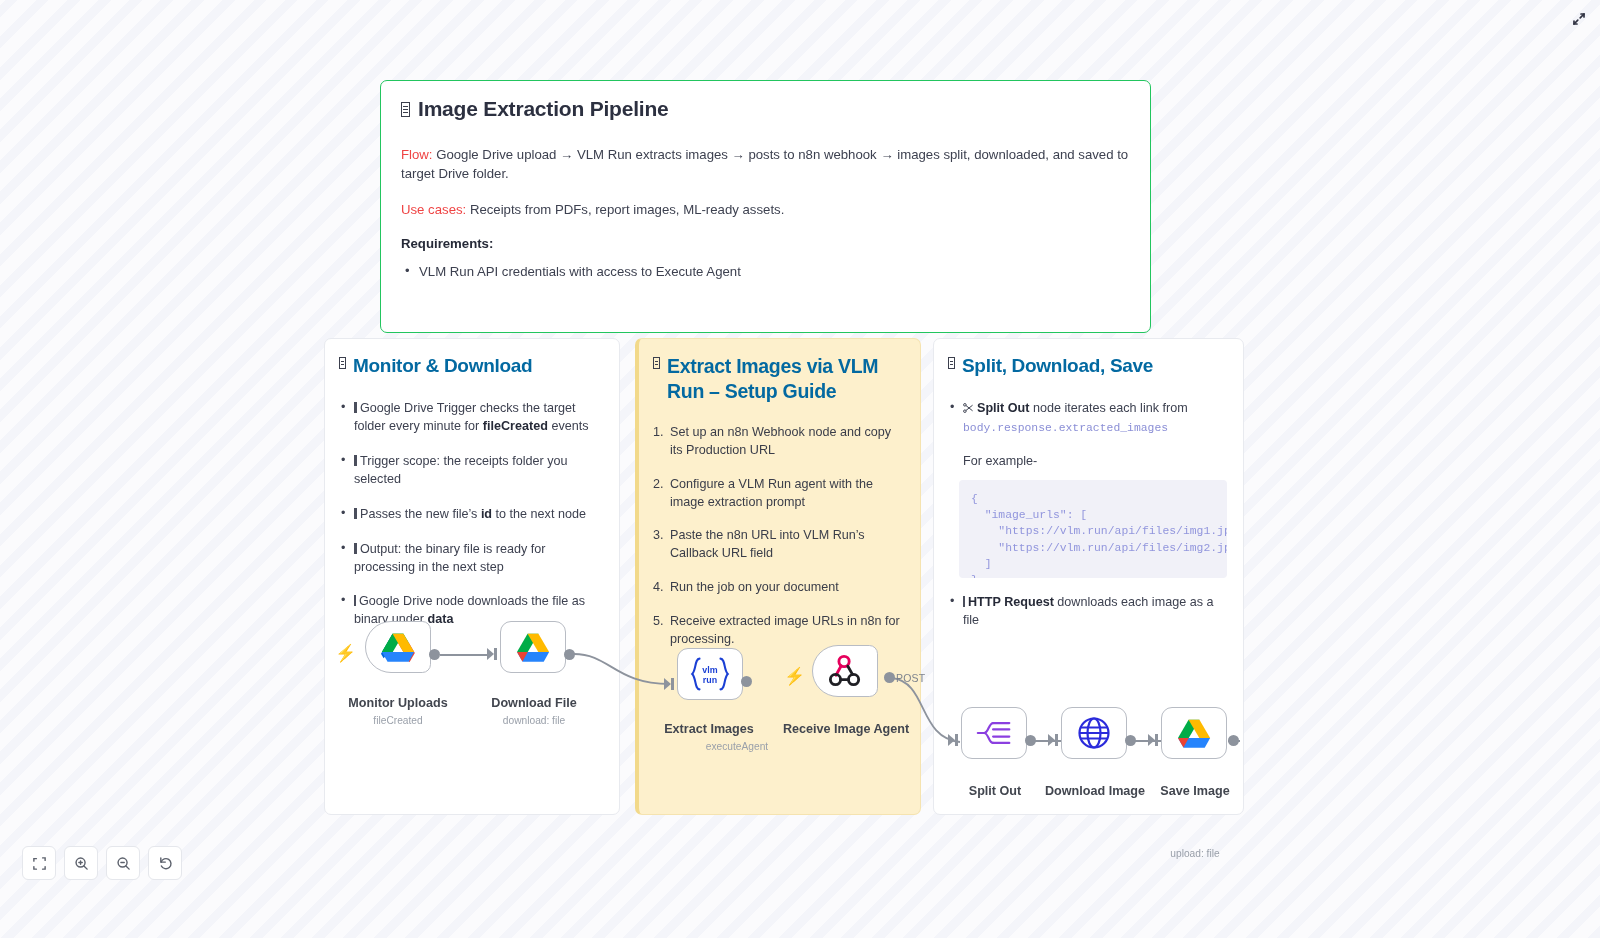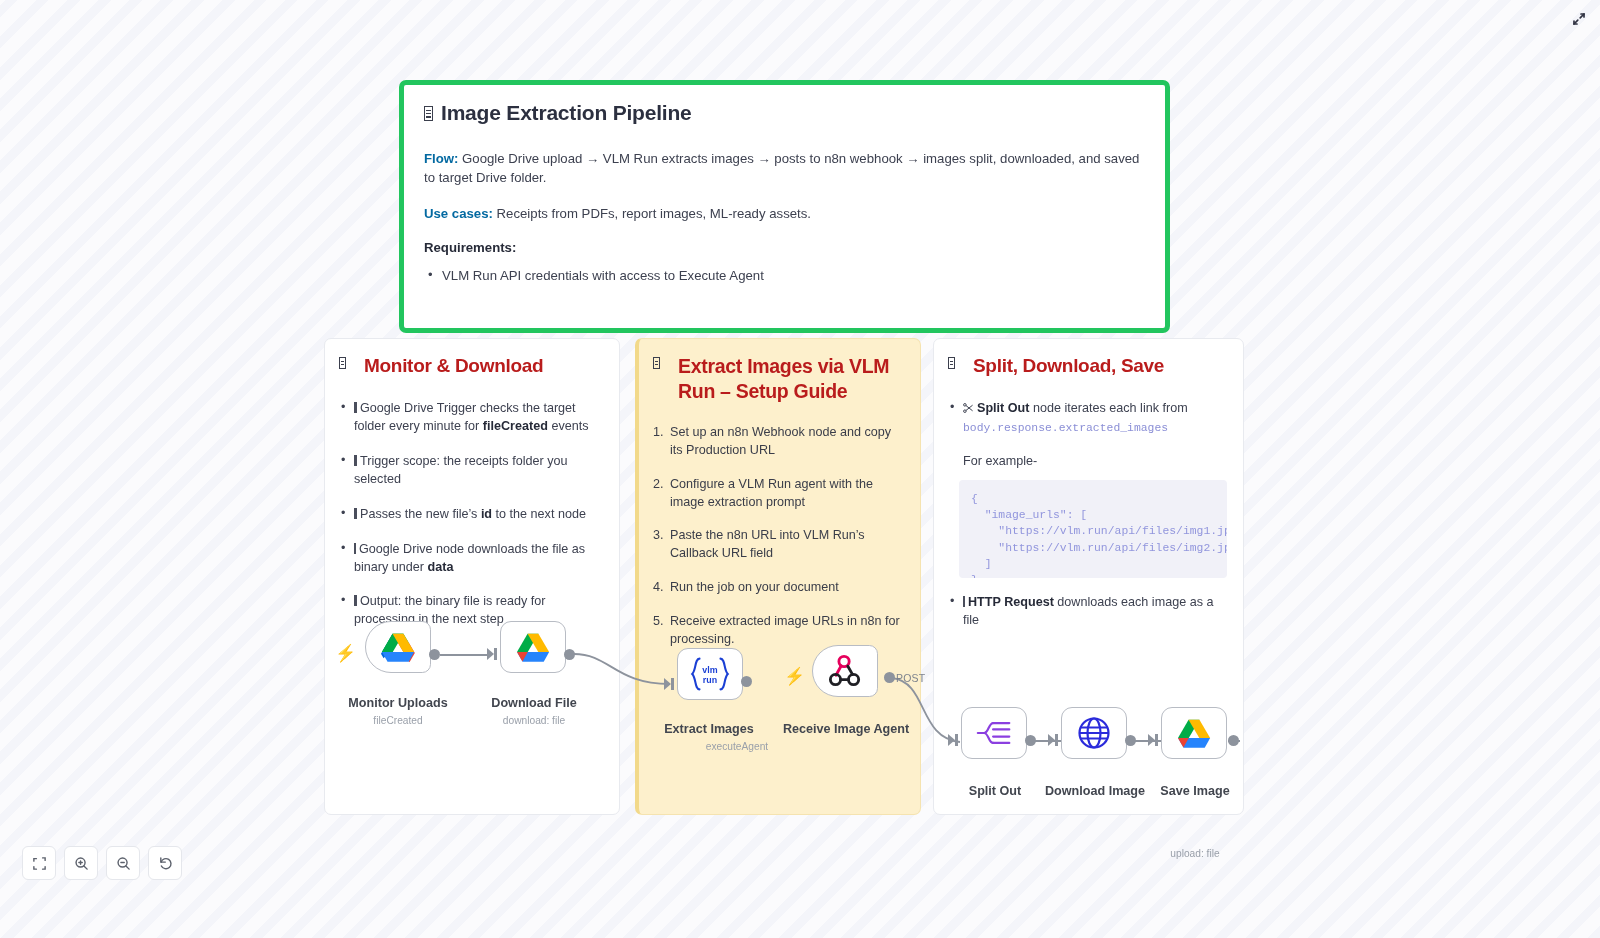--- a/index.html
+++ b/index.html
@@ -22,24 +22,24 @@
   .expand-btn {
     position: absolute; top: 8px; right: 10px;
     width: 22px; height: 22px;
     display: flex; align-items: center; justify-content: center;
     color: #2f3242;
   }
 
   
   .header-card {
     position: absolute;
-    left: 399px; top: 80px;
+    left: 380px; top: 80px;
     width: 771px; height: 253px;
     background: #ffffff;
-    border: 5px solid #22c55e;
+    border: 1px solid #22c55e;
     border-radius: 7px;
     padding: 16px 20px 0 20px;
     overflow: hidden;
   }
   .header-card h1 {
     font-size: 21px; font-weight: 700; color: #2c3040;
     letter-spacing: -0.2px;
     display: flex; align-items: center; gap: 8px;
     margin-bottom: 24px;
   }
@@ -60,21 +60,21 @@
   .tofu.xs {
     width: 3px; height: 11px;
     border: none;
     background: #4a4e5c;
     padding: 0;
   }
   .hdr-p {
     font-size: 13.2px; color: #3d4150; line-height: 1.45;
     margin-bottom: 17px;
   }
-  .hdr-p b { font-weight: 700; color: #0369a1; }
+  .hdr-p b { font-weight: 400; color: #ef4444; }
   .hdr-req { font-size: 13.2px; font-weight: 700; color: #262a38; margin-bottom: 12px; }
   .hdr-list { list-style: none; }
   .hdr-list li {
     font-size: 13.2px; color: #3d4150; line-height: 1.4;
     margin-bottom: 18px; padding-left: 18px; position: relative;
   }
   .hdr-list li::before {
     content: "•"; position: absolute; left: 4px; top: -1px;
     color: #3d4150; font-size: 13px;
   }
@@ -89,23 +89,23 @@
   }
   #panel-left   { left: 324px;  top: 338px; width: 296px; height: 477px; }
   #panel-middle { left: 635px;  top: 338px; width: 286px; height: 477px;
                   background: #fdf0cc; border: 1px solid #f5e3b0;
                   border-left: 4px solid #f2d98a; }
   #panel-right  { left: 933px;  top: 338px; width: 311px; height: 477px; }
 
   .panel-inner { padding: 15px 16px 0 14px; }
 
   .panel h2 {
-    font-size: 19px; font-weight: 700; color: #b91c1c;
+    font-size: 19px; font-weight: 700; color: #0369a1;
     letter-spacing: -0.3px; line-height: 1.28;
-    display: flex; align-items: flex-start; gap: 18px;
+    display: flex; align-items: flex-start; gap: 7px;
     margin-bottom: 22px;
   }
   .panel h2 .tofu { margin-top: 3px; }
   #panel-middle h2 { margin-bottom: 20px; font-size: 19.5px; }
 
   .p-list { list-style: none; }
   .p-list li {
     font-size: 12.6px; color: #3d4150; line-height: 1.42;
     margin-bottom: 17px; padding-left: 15px; position: relative;
   }
@@ -243,22 +243,22 @@
 <div class="panel" id="panel-left">
   <div class="panel-inner">
     <h2>
       <span class="tofu sm"></span>
       <span>Monitor &amp; Download</span>
     </h2>
     <ul class="p-list">
       <li><span class="tofu xs ic"></span><span>Google Drive Trigger checks the target folder every minute for </span><b>fileCreated</b><span> events</span></li>
       <li><span class="tofu xs ic"></span><span>Trigger scope: the receipts folder you selected</span></li>
       <li><span class="tofu xs ic"></span><span>Passes the new file’s </span><b>id</b><span> to the next node</span></li>
+      <li><span class="tofu xs ic"></span><span>Output: the binary file is ready for processing in the next step</span></li>
       <li><span class="tofu xs ic" style="width:2px"></span><span>Google Drive node downloads the file as binary under </span><b>data</b></li>
-      <li><span class="tofu xs ic"></span><span>Output: the binary file is ready for processing in the next step</span></li>
     </ul>
   </div>
 </div>
 
 <div class="panel" id="panel-middle">
   <div class="panel-inner">
     <h2>
       <span class="tofu sm"></span>
       <span>Extract Images via VLM Run – Setup Guide</span>
     </h2>

